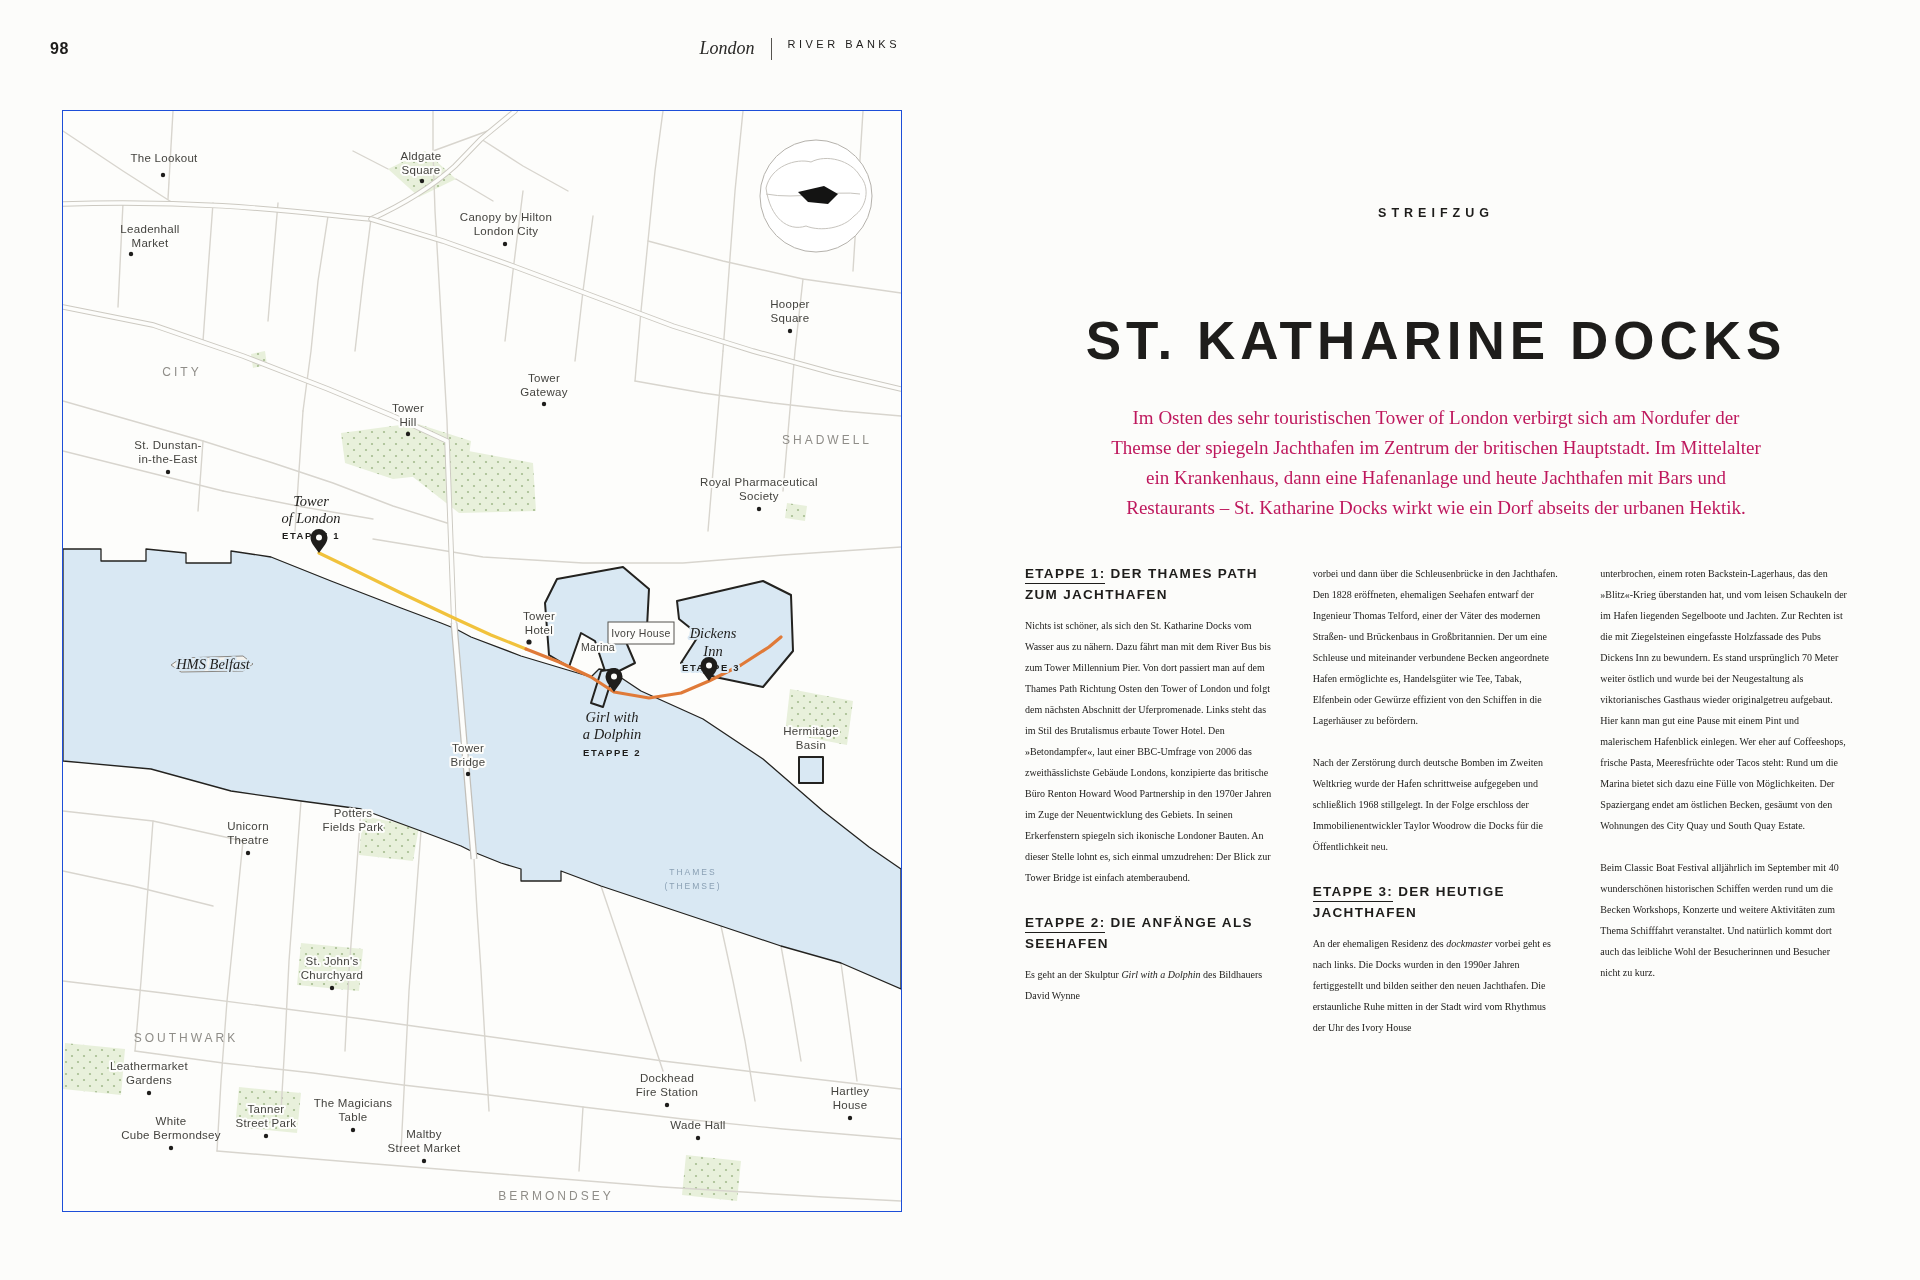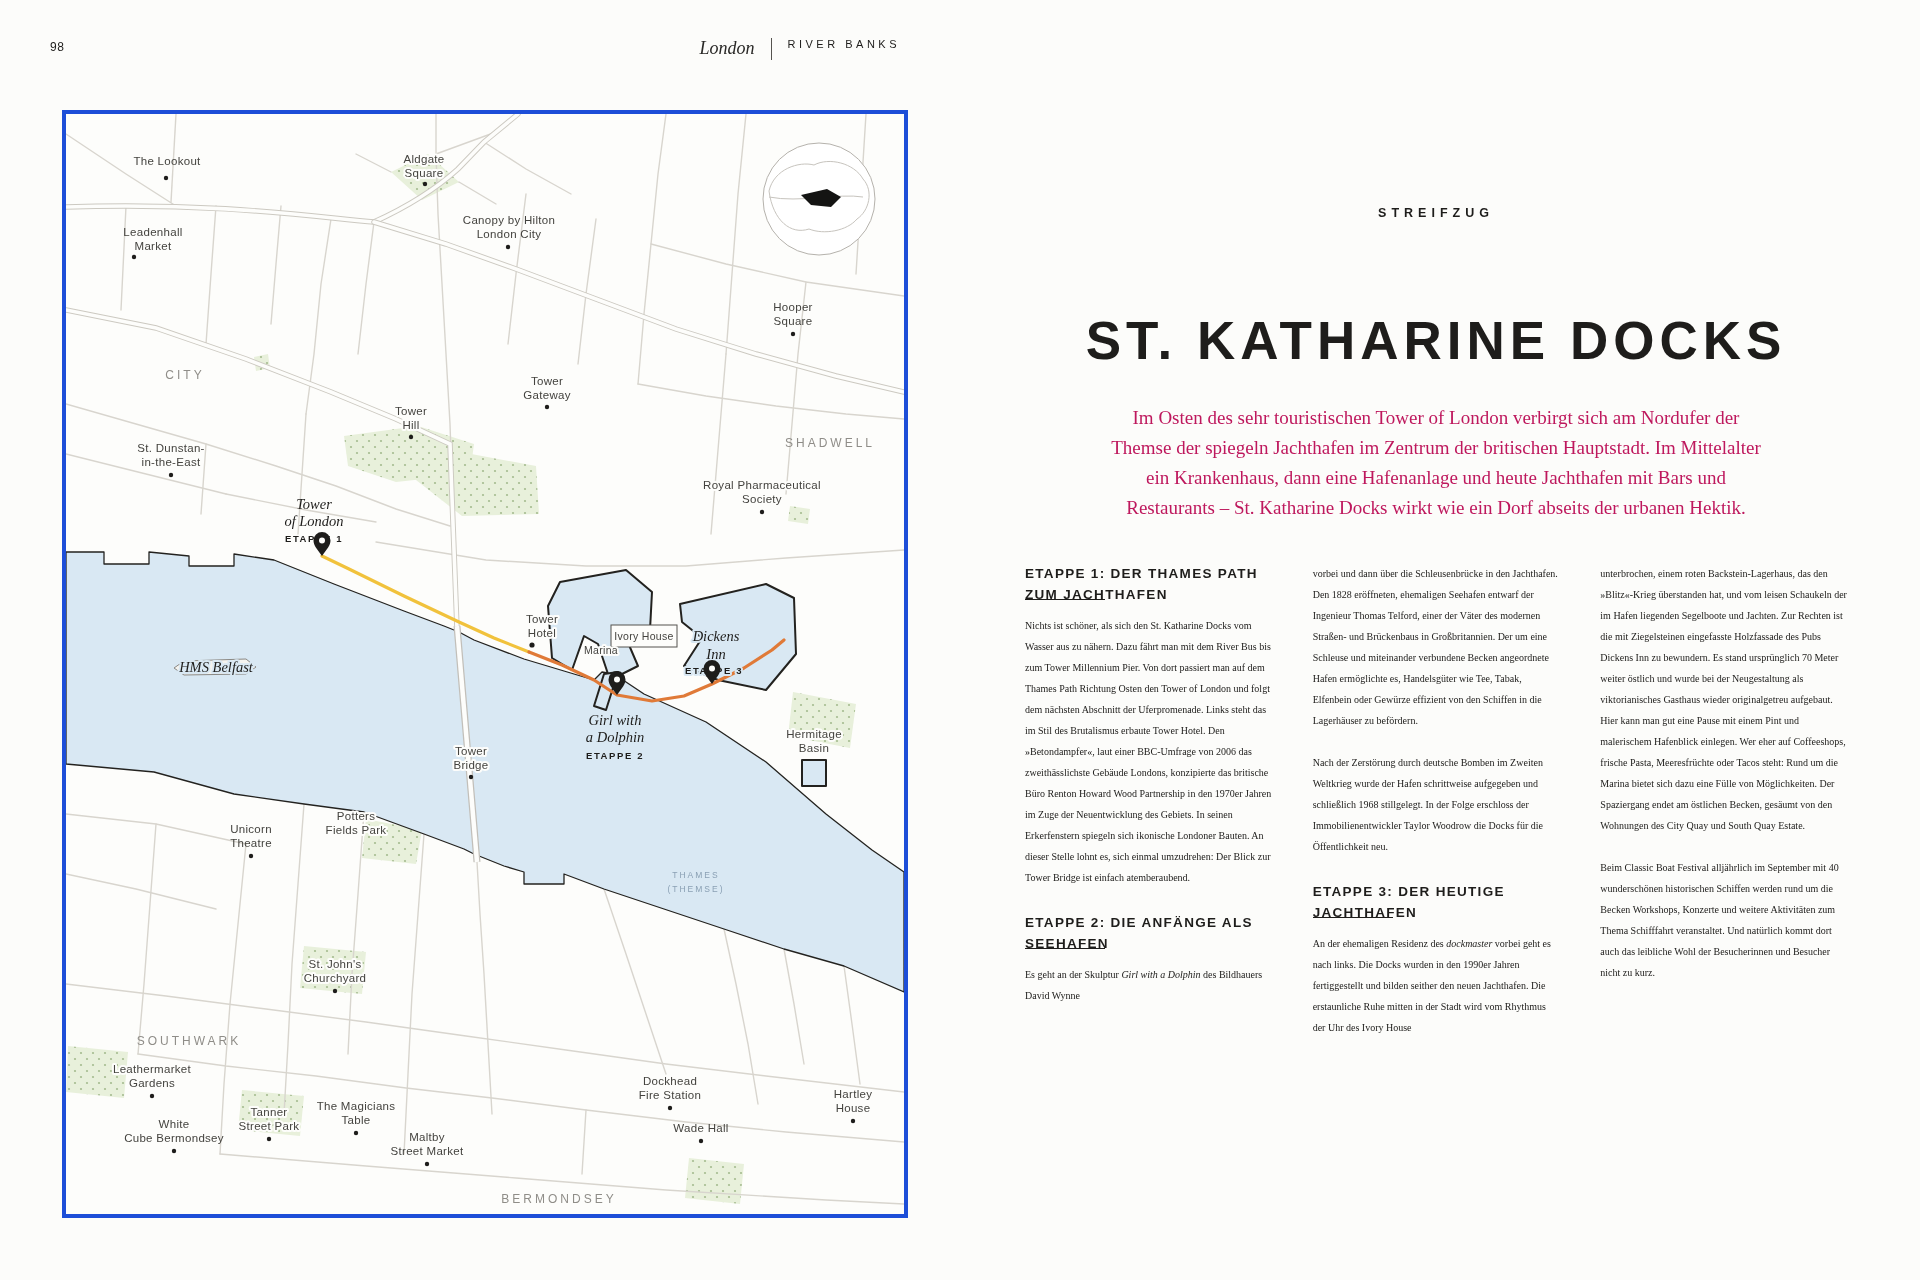--- a/index.html
+++ b/index.html
@@ -2,27 +2,27 @@
 <html><head>
 <meta charset="utf-8">
 <style>
   html,body{margin:0;padding:0;}
   body{
     width:1920px;height:1280px;position:relative;overflow:hidden;
     background:#fcfcfa;color:#1e1d1b;
     font-family:"Liberation Sans",sans-serif;
   }
   
-  .pageno{position:absolute;left:50px;top:40px;font-size:12px;font-weight:normal;letter-spacing:.5px;}
+  .pageno{position:absolute;left:50px;top:40px;font-size:16px;font-weight:bold;letter-spacing:.5px;}
   .runhead{position:absolute;top:38px;left:560px;width:340px;display:flex;align-items:flex-start;justify-content:flex-end;gap:16px;}
   .runhead .book{font-family:"Liberation Serif",serif;font-style:italic;font-size:18px;color:#2a2927;}
   .runhead .bar{width:1px;height:22px;background:#55534f;}
   .runhead .section{font-size:11px;letter-spacing:3.5px;color:#1e1d1b;}
   
-  .mapbox{position:absolute;left:62px;top:110px;width:838px;height:1100px;border:4px solid #1d4ed8;background:#fdfdfb;}
+  .mapbox{position:absolute;left:62px;top:110px;width:838px;height:1100px;border:1px solid #1d4ed8;background:#fdfdfb;}
   .mapbox svg{display:block;}
   .road{stroke:#d8d5ce;stroke-width:1.4;fill:none;stroke-linecap:round;}
   .road-major-case{stroke:#ccc9c1;stroke-width:5.5;fill:none;stroke-linecap:round;}
   .road-major-fill{stroke:#fdfdfb;stroke-width:3.6;fill:none;stroke-linecap:round;}
   .park{fill:url(#stip);stroke:none;}
   .water{fill:#d9e8f3;stroke:#23221f;stroke-width:1.3;stroke-linejoin:round;}
   .dock{fill:#d9e8f3;stroke:#23221f;stroke-width:2;stroke-linejoin:round;}
   .poi{font-family:"Liberation Sans",sans-serif;font-size:11.5px;fill:#44433f;letter-spacing:.3px;text-anchor:middle;}
   .poi-s{font-family:"Liberation Sans",sans-serif;font-size:10.5px;fill:#44433f;letter-spacing:.3px;text-anchor:middle;}
   .area{font-family:"Liberation Sans",sans-serif;font-size:12px;fill:#8f8d88;letter-spacing:3px;text-anchor:middle;}
@@ -38,21 +38,21 @@
   .rightpage{position:absolute;left:1025px;top:0;width:822px;}
   .kicker{position:absolute;top:206px;left:0;width:100%;text-align:center;
     font-size:12.5px;font-weight:bold;letter-spacing:5px;}
   .title{position:absolute;top:310px;left:0;width:100%;text-align:center;
     font-size:53px;font-weight:bold;letter-spacing:5px;white-space:nowrap;}
   .intro{position:absolute;top:403px;left:0;width:100%;text-align:center;
     font-family:"Liberation Serif",serif;font-size:19px;line-height:30px;color:#be185d;}
   .cols{position:absolute;top:563px;left:0;width:100%;display:flex;gap:41px;}
   .col{width:253px;}
   .col h3{margin:0 0 10px 0;font-size:13.5px;font-weight:bold;letter-spacing:1.3px;line-height:21px;color:#1e1d1b;}
-  .col h3 .und{border-bottom:1.5px solid #1e1d1b;padding-bottom:18px;}
+  .col h3 .und{border-bottom:1.5px solid #1e1d1b;padding-bottom:2px;}
   .col h3.later{margin-top:24px;}
   .col p{margin:0;font-family:"Liberation Serif",serif;font-size:10px;line-height:21px;color:#22211f;}
   .col p + p{margin-top:21px;}
   .col p em{font-style:italic;}
 </style>
 </head>
 <body>
 
 <div class="pageno">98</div>
 <div class="runhead">

